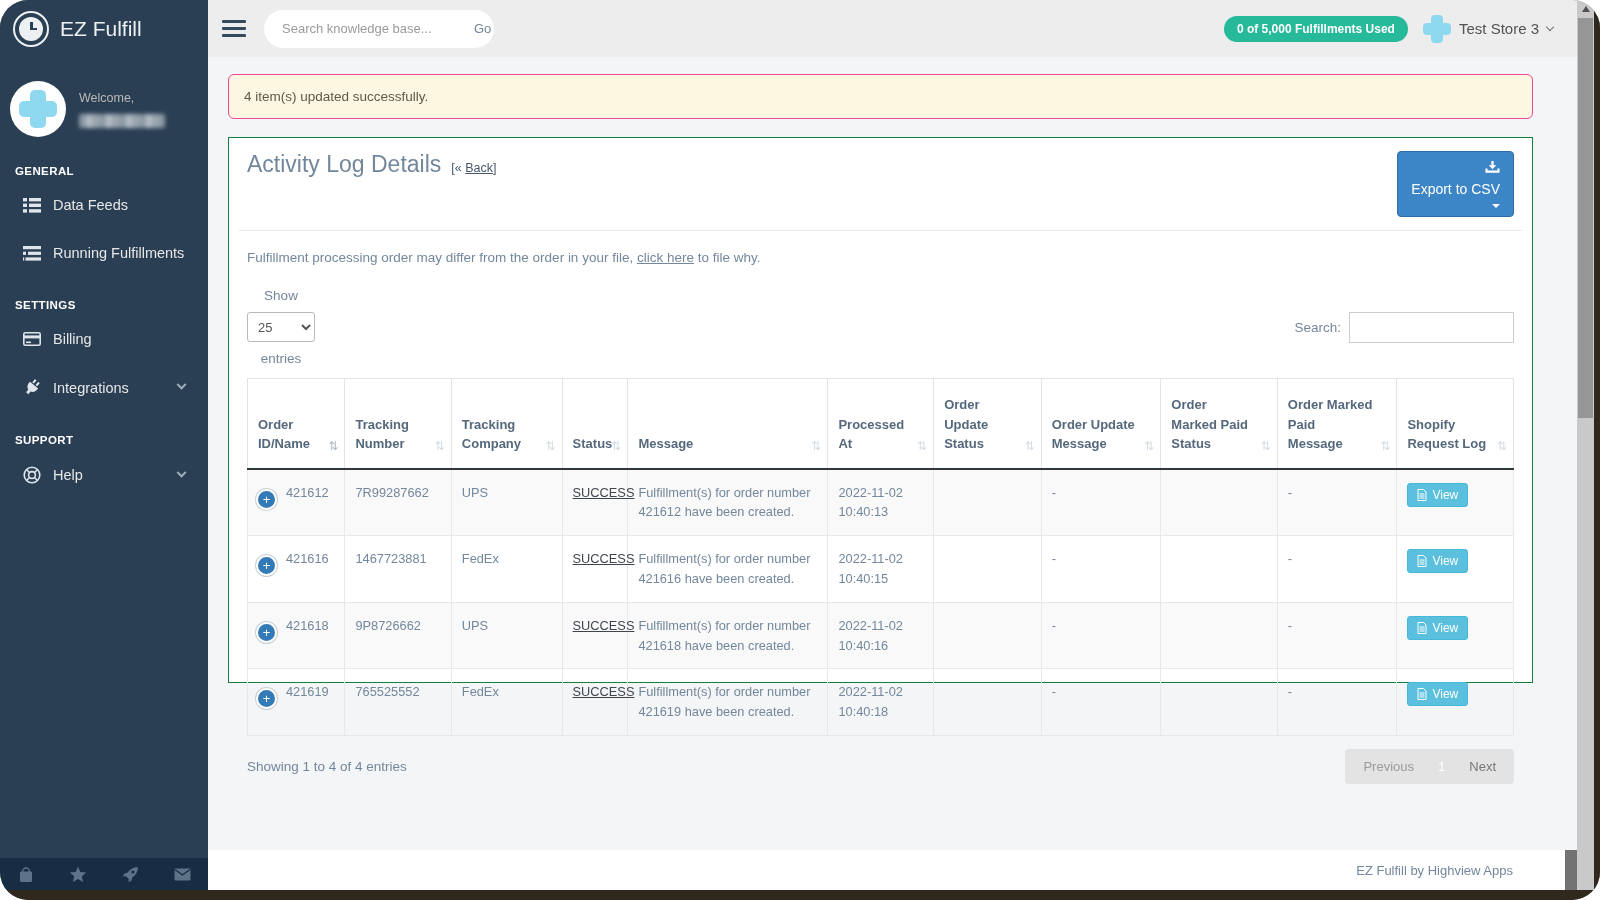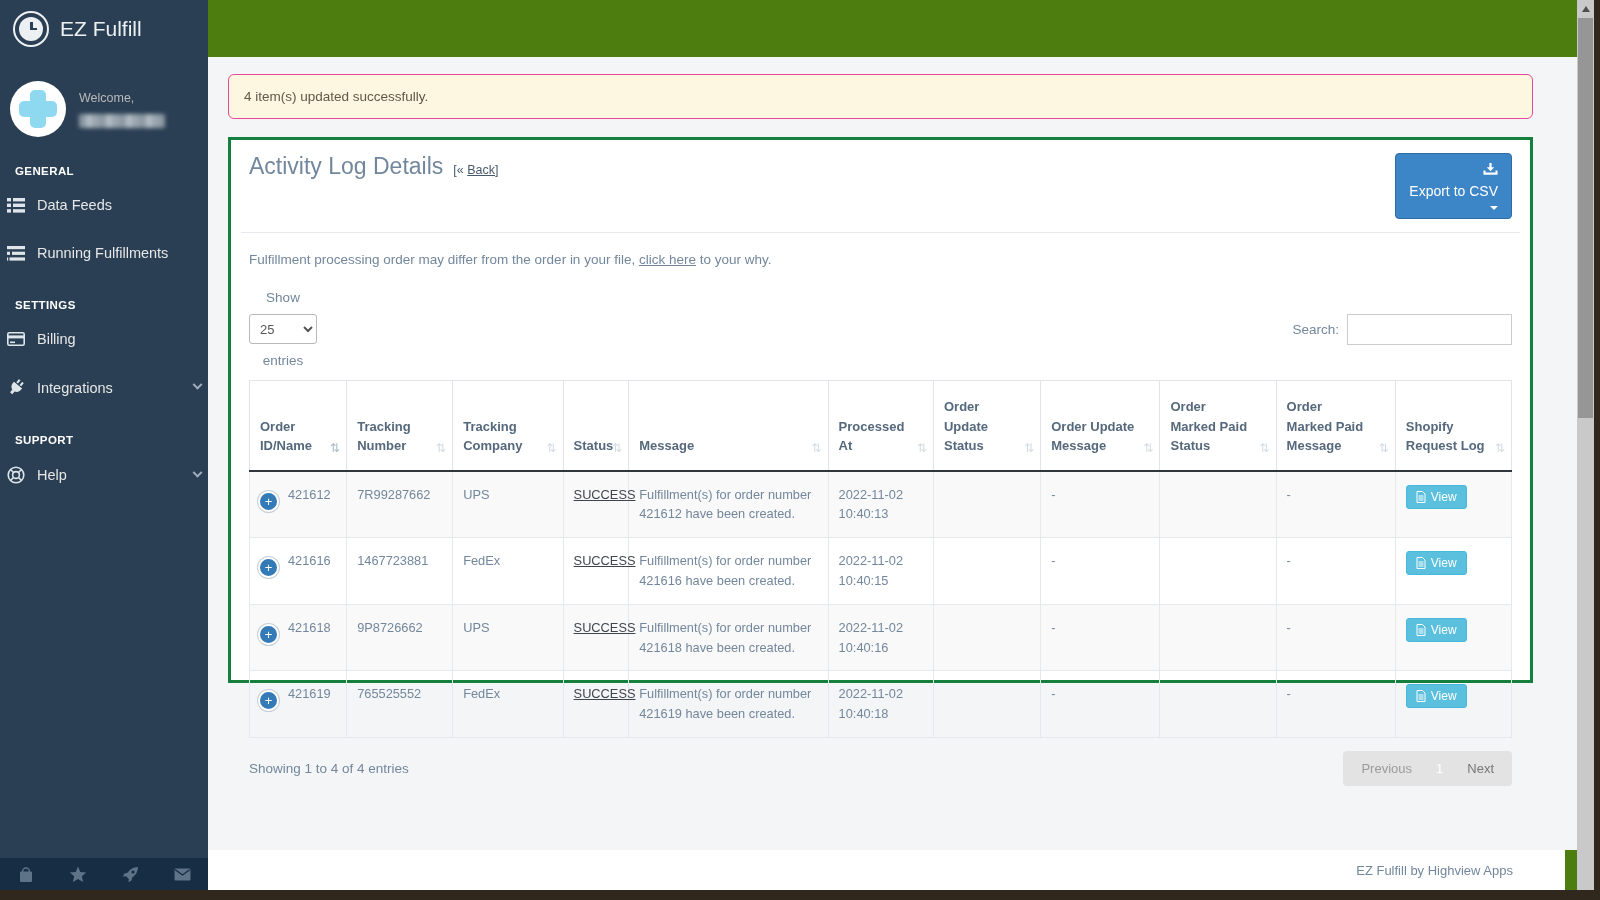--- a/index.html
+++ b/index.html
@@ -1,38 +1,38 @@
 <!DOCTYPE html>
 <html><head>
 <meta charset="utf-8">
 <style>
   * { margin:0; padding:0; box-sizing:border-box; }
   html,body { width:1600px; height:900px; overflow:hidden; }
   body { font-family:"Liberation Sans", sans-serif; }
-  .app { position:relative; width:1600px; height:900px; background:#4d7c0f; overflow:hidden; }
+  .app { position:relative; width:1600px; height:900px; background:#737373; overflow:hidden;border-radius:28px; }
 
   
   .sidebar { position:absolute; left:0; top:0; width:208px; height:858px; background:#2A3F54; }
   .brand { height:57px; display:flex; align-items:center; gap:11px; padding-left:13px; }
   .logo-ring { width:36px; height:36px; border:2px solid #EDF0F2; border-radius:50%; display:flex; align-items:center; justify-content:center; }
   .logo-inner { width:24px; height:24px; background:#EDF0F2; border-radius:50%; position:relative; }
   .logo-inner::before { content:""; position:absolute; left:11px; top:5px; width:2.5px; height:8px; background:#2A3F54; }
   .logo-inner::after  { content:""; position:absolute; left:11px; top:11px; width:7px; height:2.5px; background:#2A3F54; }
   .brand-name { color:#ECF0F1; font-size:21px; }
   .profile { display:flex; align-items:center; gap:13px; padding:24px 0 6px 10px; }
   .avatar-big { width:56px; height:56px; background:#fff; border-radius:50%; display:flex; align-items:center; justify-content:center; }
   .cross { position:relative; width:38px; height:38px; }
   .cross::before { content:""; position:absolute; left:11px; top:0; width:16px; height:38px; background:#8ED9F0; border-radius:5px; }
   .cross::after  { content:""; position:absolute; left:0; top:11px; width:38px; height:16px; background:#8ED9F0; border-radius:5px; }
   .welcome { color:#BAB8B8; font-size:12.5px; }
   .uname-blur { width:86px; height:14px; margin-top:9px; border-radius:2px;
     background:repeating-linear-gradient(90deg,#8d99a4 0 7px,#b3bcc4 7px 13px,#9aa5ae 13px 20px); filter:blur(2px); }
   .nav-section { margin-top:22px; }
   .nav-title { color:#FFFFFF; font-size:11.5px; font-weight:bold; letter-spacing:.4px; padding-left:15px; margin-bottom:4px; }
-  .nav-item { display:flex; align-items:center; gap:12px; padding:16px 7px; color:#E7E7E7; font-size:14.5px; cursor:pointer; }
+  .nav-item { display:flex; align-items:center; gap:12px; padding:16px 23px; color:#E7E7E7; font-size:14.5px; cursor:pointer; }
   .nav-item svg { flex:0 0 18px; }
   .icon-fill { fill:#DFE5EA; }
   .icon-stroke { fill:none; stroke:#DFE5EA; stroke-width:1.6; }
   .chevd { margin-left:auto; width:7px; height:7px; border-right:2px solid #9FAEBC; border-bottom:2px solid #9FAEBC; transform:rotate(45deg) translate(-2px,-2px); }
   .sidebar-footer { position:absolute; left:0; top:858px; width:208px; height:32px; background:#172D44; display:flex; }
   .sf-cell { flex:1; display:flex; align-items:center; justify-content:center; cursor:pointer; }
   .sf-fill { fill:#5F7388; }
   .sf-stroke { fill:none; stroke:#5F7388; stroke-width:1.5; }
 
   
@@ -49,21 +49,21 @@
   .store { display:flex; align-items:center; gap:8px; cursor:pointer; }
   .avatar-sm { position:relative; width:28px; height:28px; }
   .avatar-sm::before { content:""; position:absolute; left:8px; top:0; width:12px; height:28px; background:#8ED9F0; border-radius:4px; }
   .avatar-sm::after  { content:""; position:absolute; left:0; top:8px; width:28px; height:12px; background:#8ED9F0; border-radius:4px; }
   .store-name { color:#515356; font-size:15px; }
   .chev-sm { width:6px; height:6px; border-right:1.5px solid #6E7173; border-bottom:1.5px solid #6E7173; transform:rotate(45deg); margin-top:-3px; }
 
   .content { position:absolute; top:57px; left:0; right:0; bottom:40px; padding:17px 44px 0 20px; background:#f4f5f6; }
   .alert { background:#FDF6E1; border:1px solid #ec4899; border-radius:6px; padding:14px 15px; color:#5D5948; font-size:13.5px; margin-bottom:18px; }
 
-  .panel { background:#fff; border:3px solid #15803d; height:546px; padding:13px 18px 0; }
+  .panel { background:#fff; border:1px solid #15803d; height:546px; padding:13px 18px 0; }
   .panel-head { display:flex; justify-content:space-between; align-items:flex-start; }
   .title-group { display:flex; align-items:baseline; gap:10px; }
   .page-title { font-size:23px; font-weight:400; color:#73879C; }
   .back-link { font-size:12.5px; color:#46586B; text-decoration:none; }
   .back-link .underl { text-decoration:underline; }
   .export-btn { display:flex; align-items:flex-end; gap:7px; background:#3C85C6; border:1px solid #2E6DA4; color:#fff; font-size:14px; font-family:inherit; padding:8px 13px; border-radius:4px; cursor:pointer;flex-direction:column; }
   .caret-down { width:0; height:0; border-left:4px solid transparent; border-right:4px solid transparent; border-top:4px solid #fff; margin-left:2px; }
   .head-divider { border:none; border-top:1px solid #E6E9ED; margin:13px -8px 0; }
   .note { font-size:13.5px; color:#73879C; margin-top:19px; }
   .note a { color:#73879C; }
@@ -217,20 +217,39 @@
     <div class="sf-cell">
       <svg width="17" height="13" viewBox="0 0 17 13">
           <rect x="0.5" y="0.5" width="16" height="12" rx="1" class="sf-fill"></rect>
           <path d="M1 1.5 L8.5 7 L16 1.5" fill="none" stroke="#172D44" stroke-width="1.4"></path>
         </svg>
     </div>
   </div>
 
   <div class="main">
 
+    <div class="topnav">
+      <div class="hamburger">
+          <div></div>
+          <div></div>
+          <div></div>
+        </div>
+      <form class="searchpill">
+        <input type="text" placeholder="Search knowledge base..." style="">
+        <button type="submit" class="go-btn">Go</button>
+      </form>
+      <div class="top-right">
+        <div class="usage-badge">0 of 5,000 Fulfillments Used</div>
+        <div class="store">
+          <div class="avatar-sm"></div>
+          <span class="store-name">Test Store 3</span>
+          <span class="chev-sm"></span>
+        </div>
+      </div>
+    </div>
 
     <div class="content">
 
       <div class="alert">4 item(s) updated successfully.</div>
 
       <div class="panel">
         <div class="panel-head">
           <div class="title-group">
             <span class="page-title">Activity Log Details</span>
             <a href="#" class="back-link"><span>[«</span> <span class="underl">Back</span><span>]</span></a>
@@ -239,21 +258,21 @@
             <svg width="15" height="14" viewBox="0 0 16 13">
                 <path fill="#fff" d="M6.8 0h2.4v4.6H12L8 9 4 4.6h2.8z"></path>
                 <path fill="#fff" d="M0.5 8.2v4.3h15V8.2h-2.2v2.1H2.7V8.2z"></path>
               </svg>
             <span>Export to CSV</span>
             <span class="caret-down"></span>
           </button>
         </div>
         <hr class="head-divider">
 
-        <p class="note"><span>Fulfillment processing order may differ from the order in your file, </span><a href="#">click here</a><span> to your why.</span></p>
+        <p class="note"><span>Fulfillment processing order may differ from the order in your file, </span><a href="#">click here</a><span> to file why.</span></p>
 
         <div class="controls">
           <div class="show-group">
             <span>Show</span>
             <select class="len-select"><option>25</option></select>
             <span>entries</span>
           </div>
           <div class="search-group">
             <span>Search:</span>
             <input type="text" class="tbl-search" style="">

